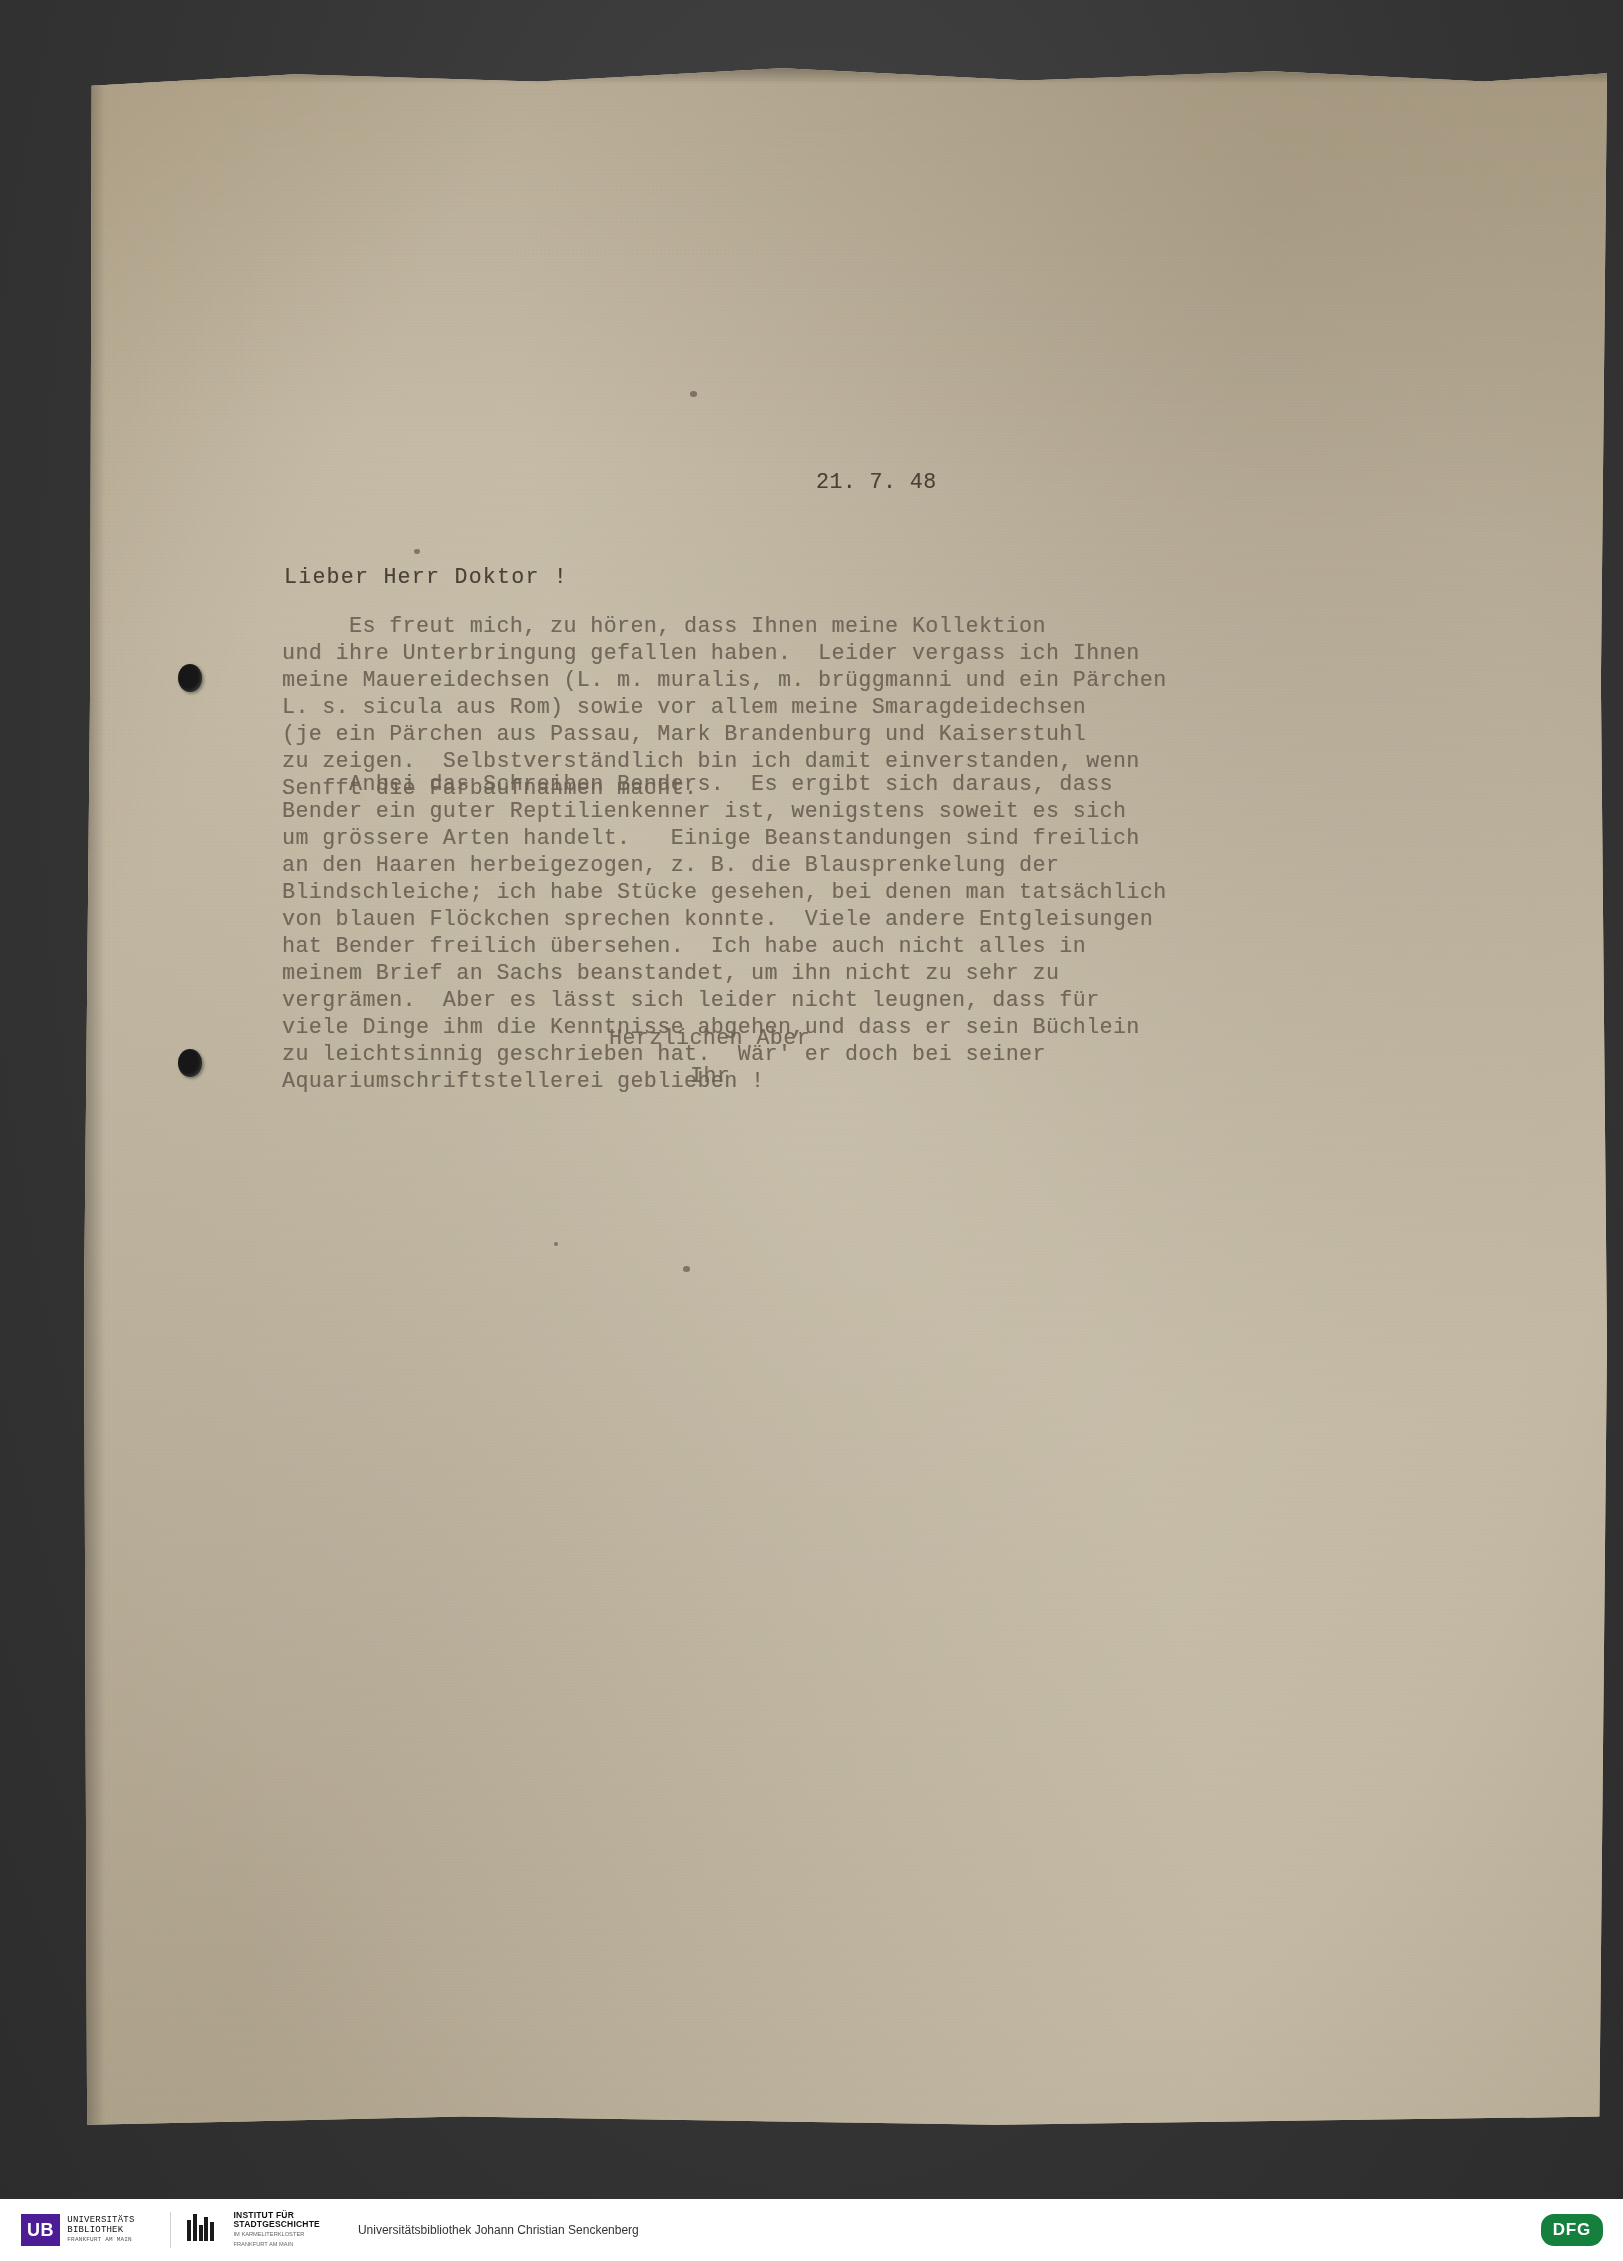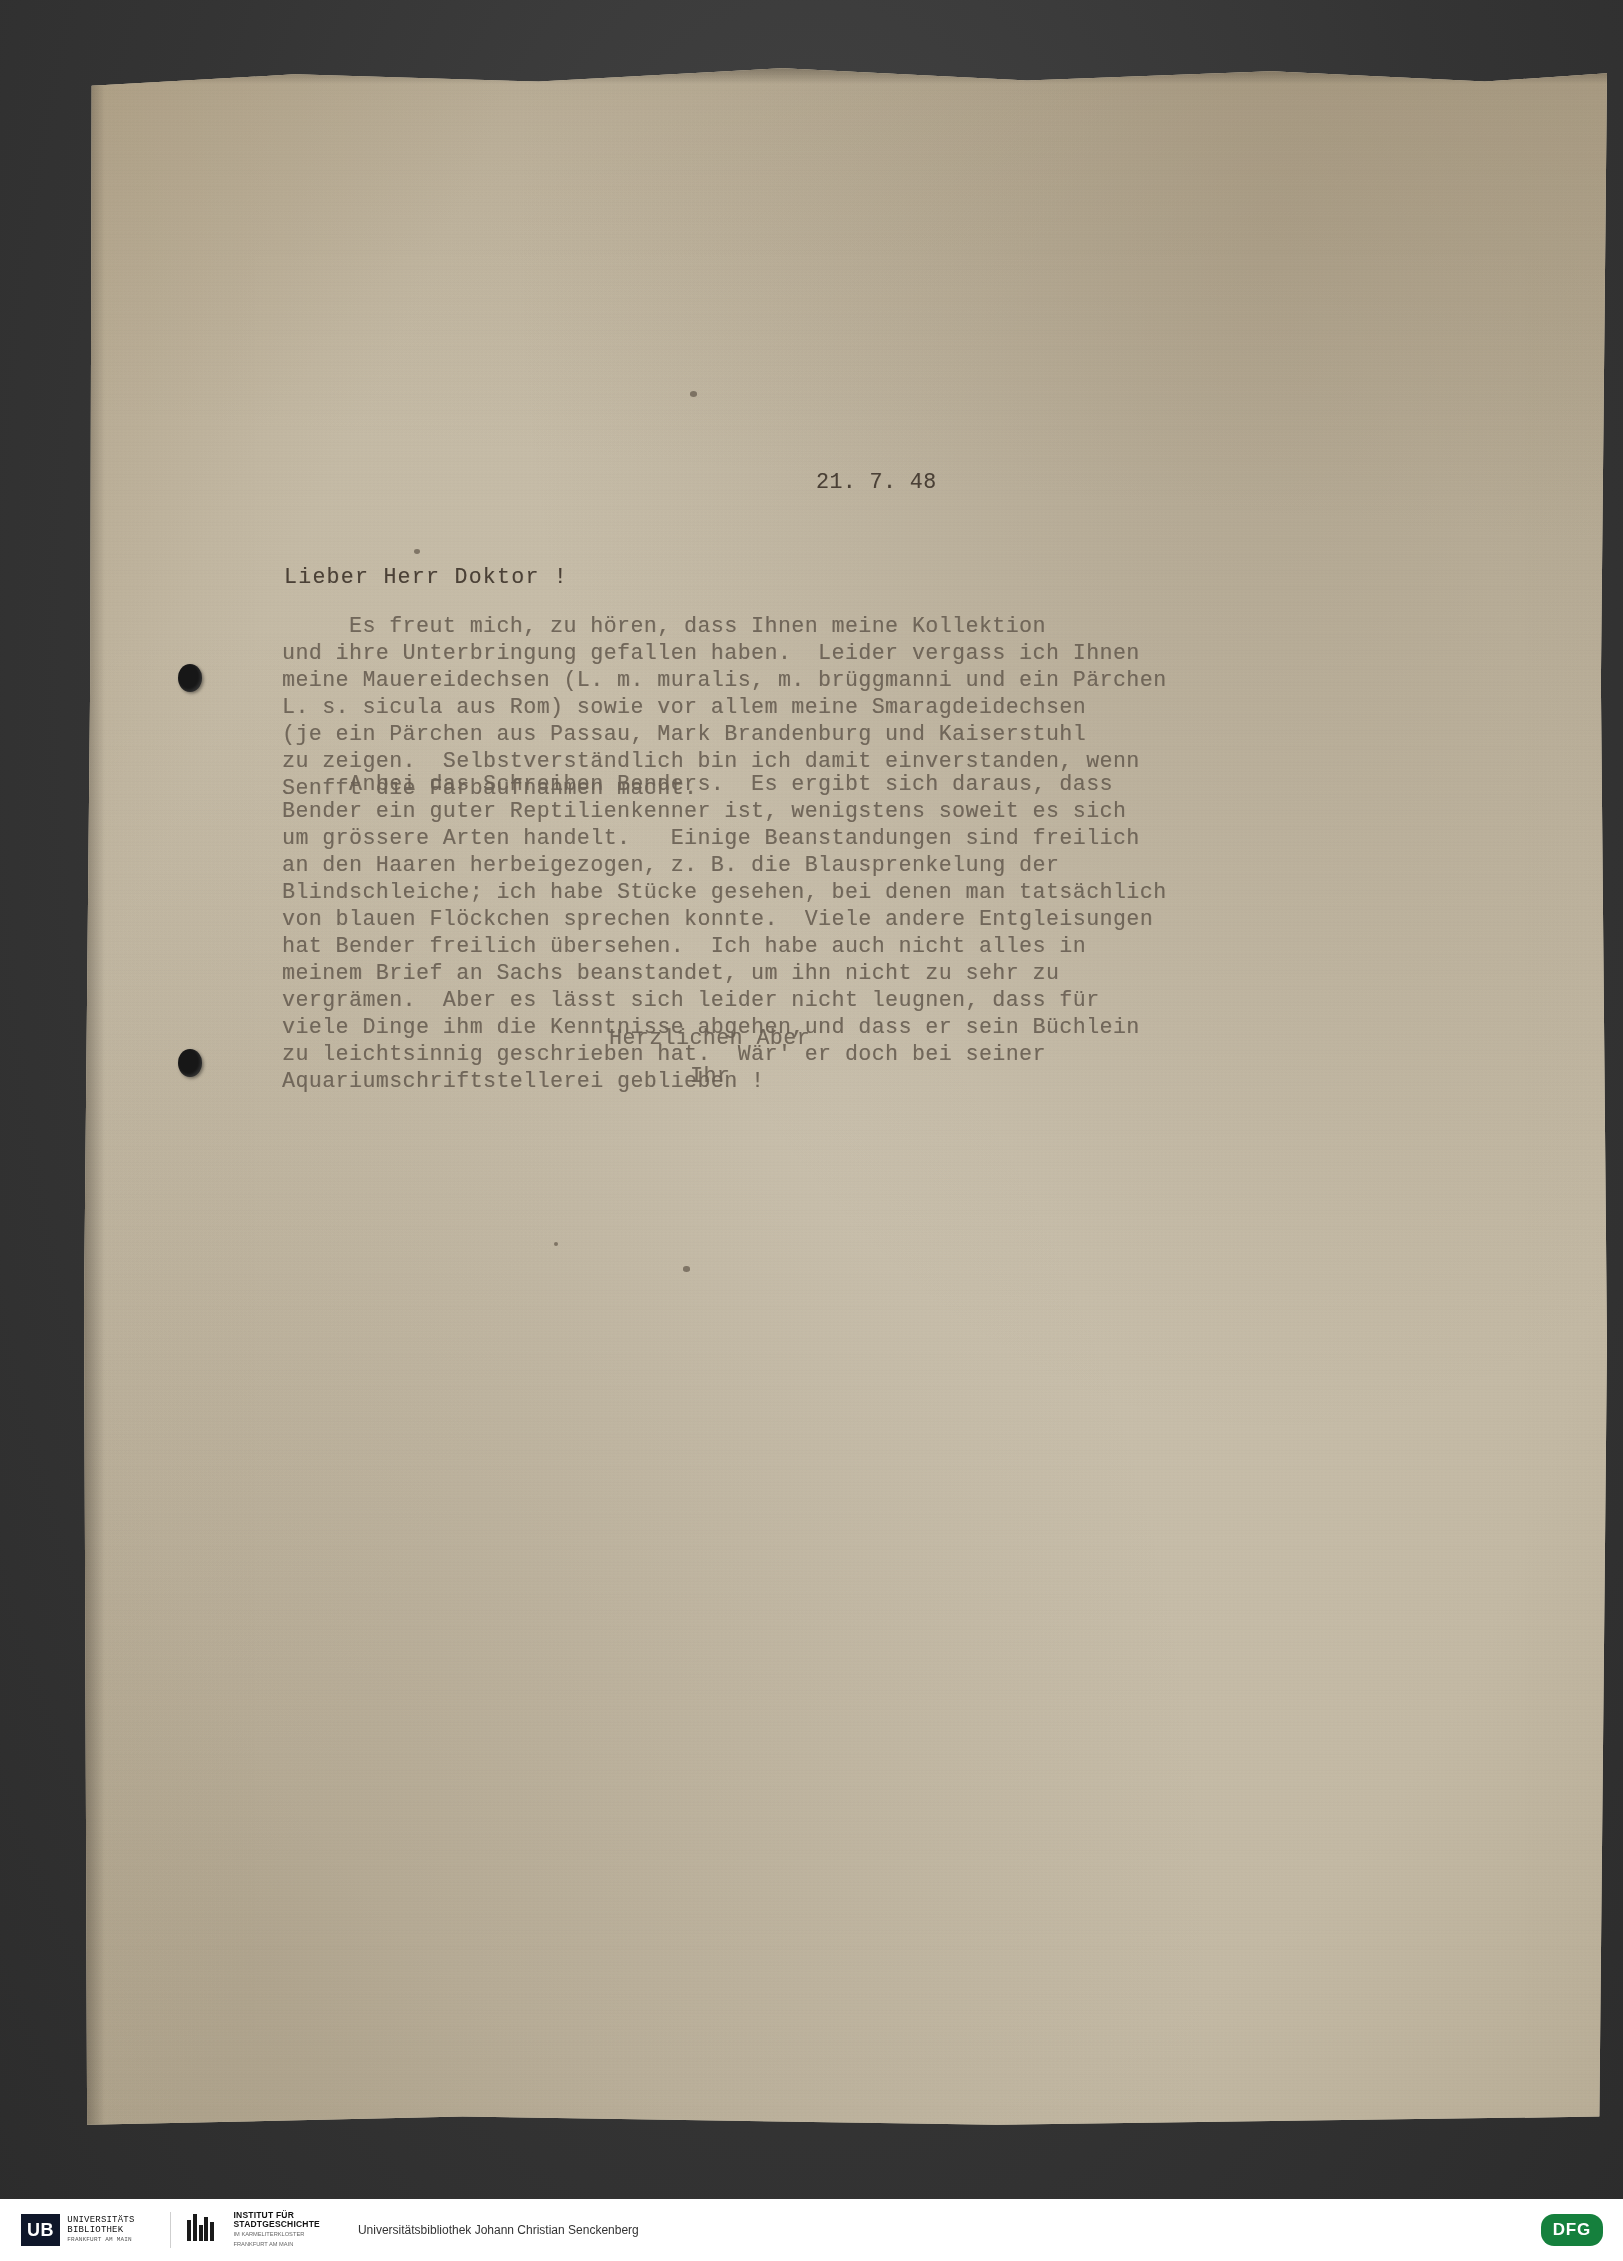--- a/index.html
+++ b/index.html
@@ -162,21 +162,21 @@
     padding: 0 21px;
   }
   #ub-logo {
     display: flex;
     align-items: center;
     gap: 7.3px;
     margin-right: 21px;
   }
   #ub-mark {
     width: 39px; height: 32px;
-    background: #0f172a;
+    background: #4c1d95;
     color: #fff;
     font-family: "Liberation Sans", sans-serif;
     font-weight: bold;
     font-size: 18px;
     display: flex;
     align-items: center;
     justify-content: center;
     letter-spacing: 0.4px;
   }
   #ub-text {

